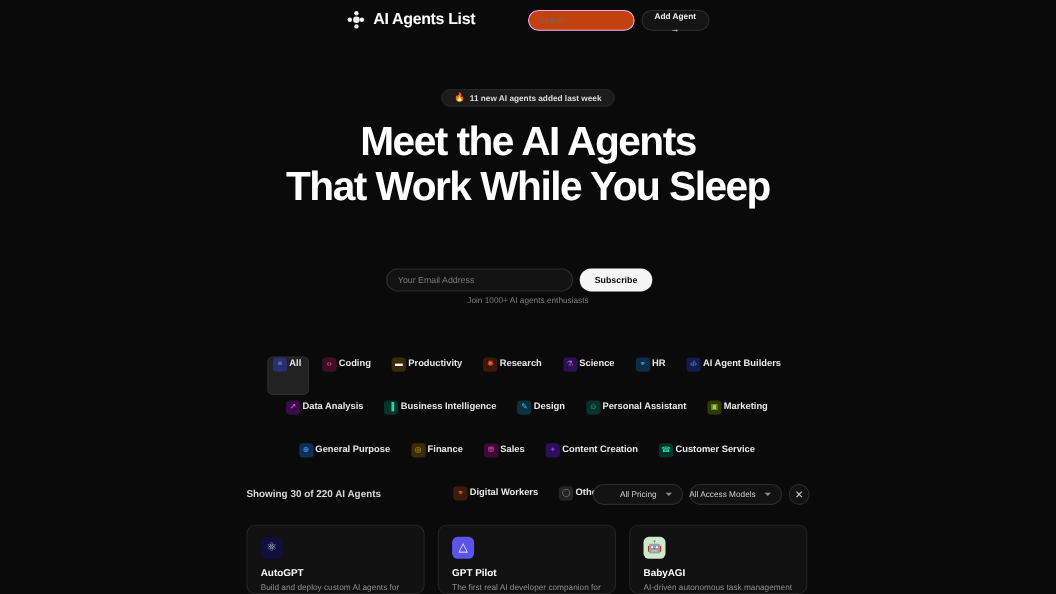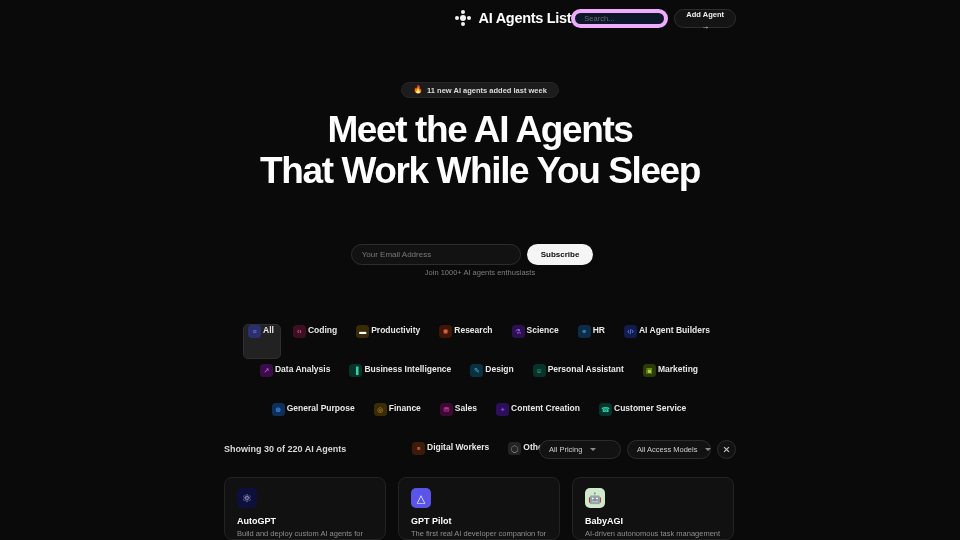--- a/index.html
+++ b/index.html
@@ -9,39 +9,40 @@
     background: #0a0a0a;
     font-family: "Liberation Sans", "DejaVu Sans", sans-serif;
     color: #ffffff;
     overflow: hidden;
   }
   .page { position: relative; width: 960px; height: 540px; overflow: hidden; }
 
   
   .header {
     position: absolute; top: 0; left: 0; width: 960px; height: 36px;
-    display: flex; align-items: center; justify-content: flex-end;
+    display: flex; align-items: center; justify-content: center;
     padding: 0 224px;
+    gap: 48px;
   }
   .brand { display: flex; align-items: center; gap: 7px; }
   .logo-mark { width: 17px; height: 17px; position: relative; flex: none; }
   .logo-mark i {
     position: absolute; background: #f2f2f2; border-radius: 50%;
   }
   .logo-mark i.c { width: 6px; height: 6px; left: 5.5px; top: 5.5px; }
   .logo-mark i.t { width: 4px; height: 4px; left: 6.5px; top: 0.5px; }
   .logo-mark i.b { width: 4px; height: 4px; left: 6.5px; top: 12px; }
   .logo-mark i.l { width: 4px; height: 4px; left: 0.5px; top: 6.5px; }
   .logo-mark i.r { width: 4px; height: 4px; left: 12px; top: 6.5px; }
   .brand-name { font-size: 14.5px; font-weight: 700; letter-spacing: -0.3px; color: #fff; }
 
   .header-right { display: flex; align-items: center; gap: 6px; }
   .search-box {
-    width: 97px; height: 19px; border: 4px solid #f0abfc; border-radius: 10px;
-    background: #0f172a; display: flex; align-items: center; padding: 0 9px;
+    width: 97px; height: 19px; border: 1px solid #f0abfc; border-radius: 10px;
+    background: #c2410c; display: flex; align-items: center; padding: 0 9px;
   }
   .search-box input {
     width: 100%; border: none; outline: none; background: transparent;
     font-family: inherit; font-size: 7.5px; color: #e0e0e0;
   }
   .search-box input::placeholder { color: #6a6a6a; }
   .add-agent {
     height: 19px; border: 1px solid #2e2e2e; border-radius: 10px;
     background: #141414; display: flex; align-items: center; gap: 4px;
     padding: 0 11px; cursor: pointer; flex-direction: column;
@@ -118,21 +119,21 @@
   
   .results-bar {
     position: absolute; top: 438px; left: 224px; width: 512px; height: 22px;
     display: flex; align-items: center; justify-content: space-between; gap: 20px;
   }
   .results-count { font-size: 9px; color: #d8d8d8; font-weight: 600; }
   .filters { display: flex; align-items: center; gap: 6px; }
   .select-pill {
     height: 19px; border: 1px solid #2c2c2c; border-radius: 10px;
     background: #121212; display: flex; align-items: center;
-    justify-content: flex-start; gap: 8px; padding: 0 9px; cursor: pointer;
+    justify-content: flex-end; gap: 8px; padding: 0 9px; cursor: pointer;
   }
   .select-pill.w1 { width: 82px; }
   .select-pill.w2 { width: 84px; }
   .select-pill .sl { font-size: 7.5px; color: #cfcfcf; white-space: nowrap; }
   .select-pill .chev {
     width: 0; height: 0; border-left: 3px solid transparent;
     border-right: 3px solid transparent; border-top: 3.2px solid #8c8c8c;
   }
   .clear-btn {
     width: 19px; height: 19px; border: 1px solid #2c2c2c; border-radius: 50%;

